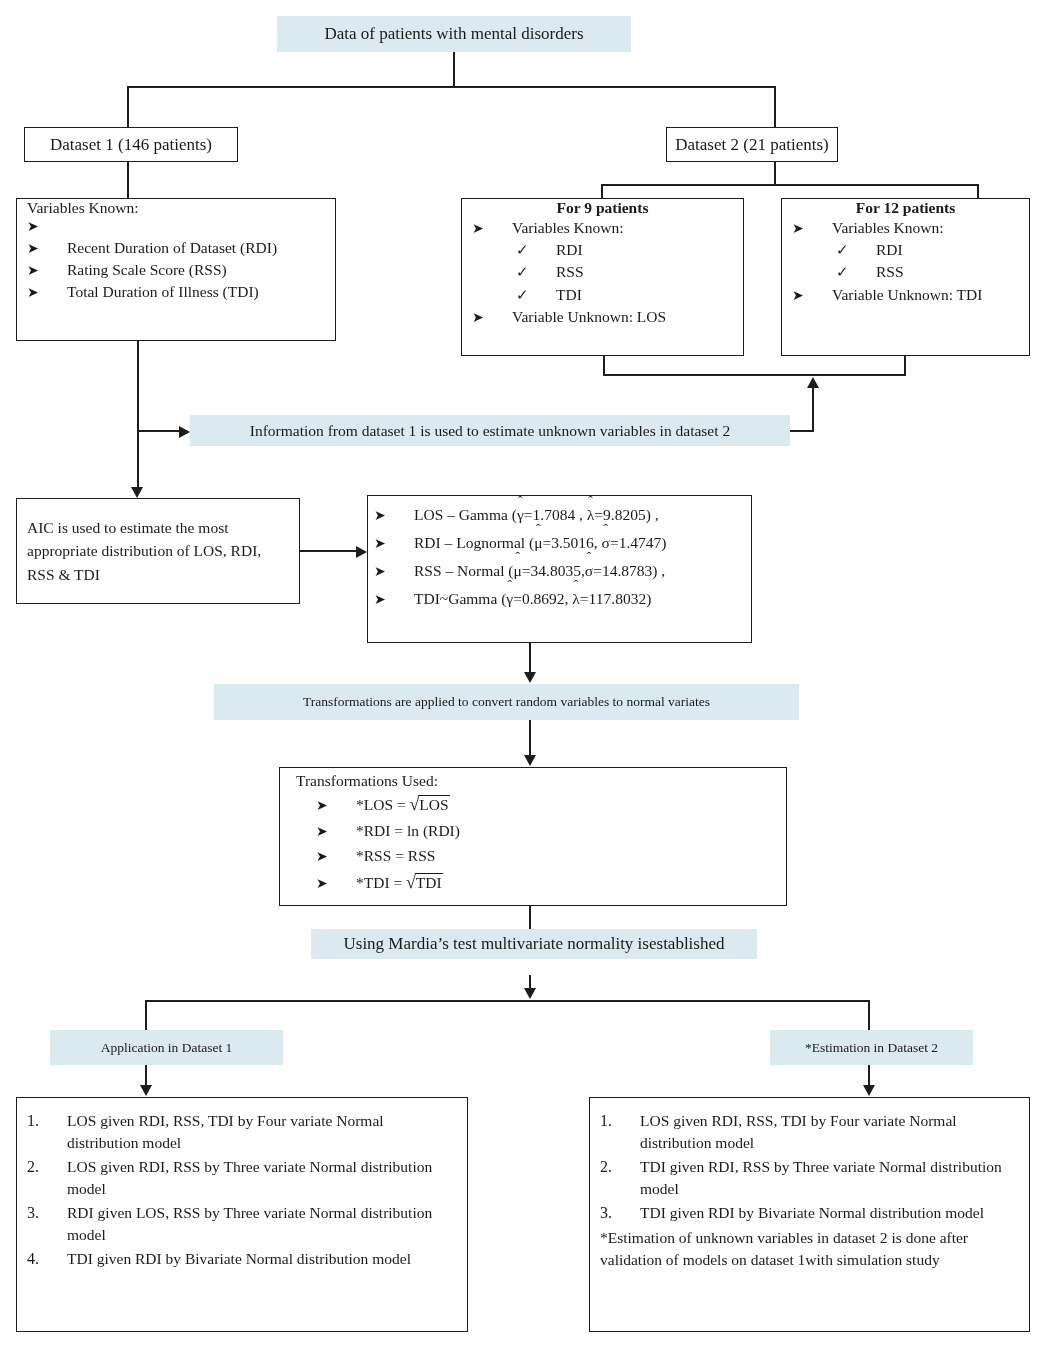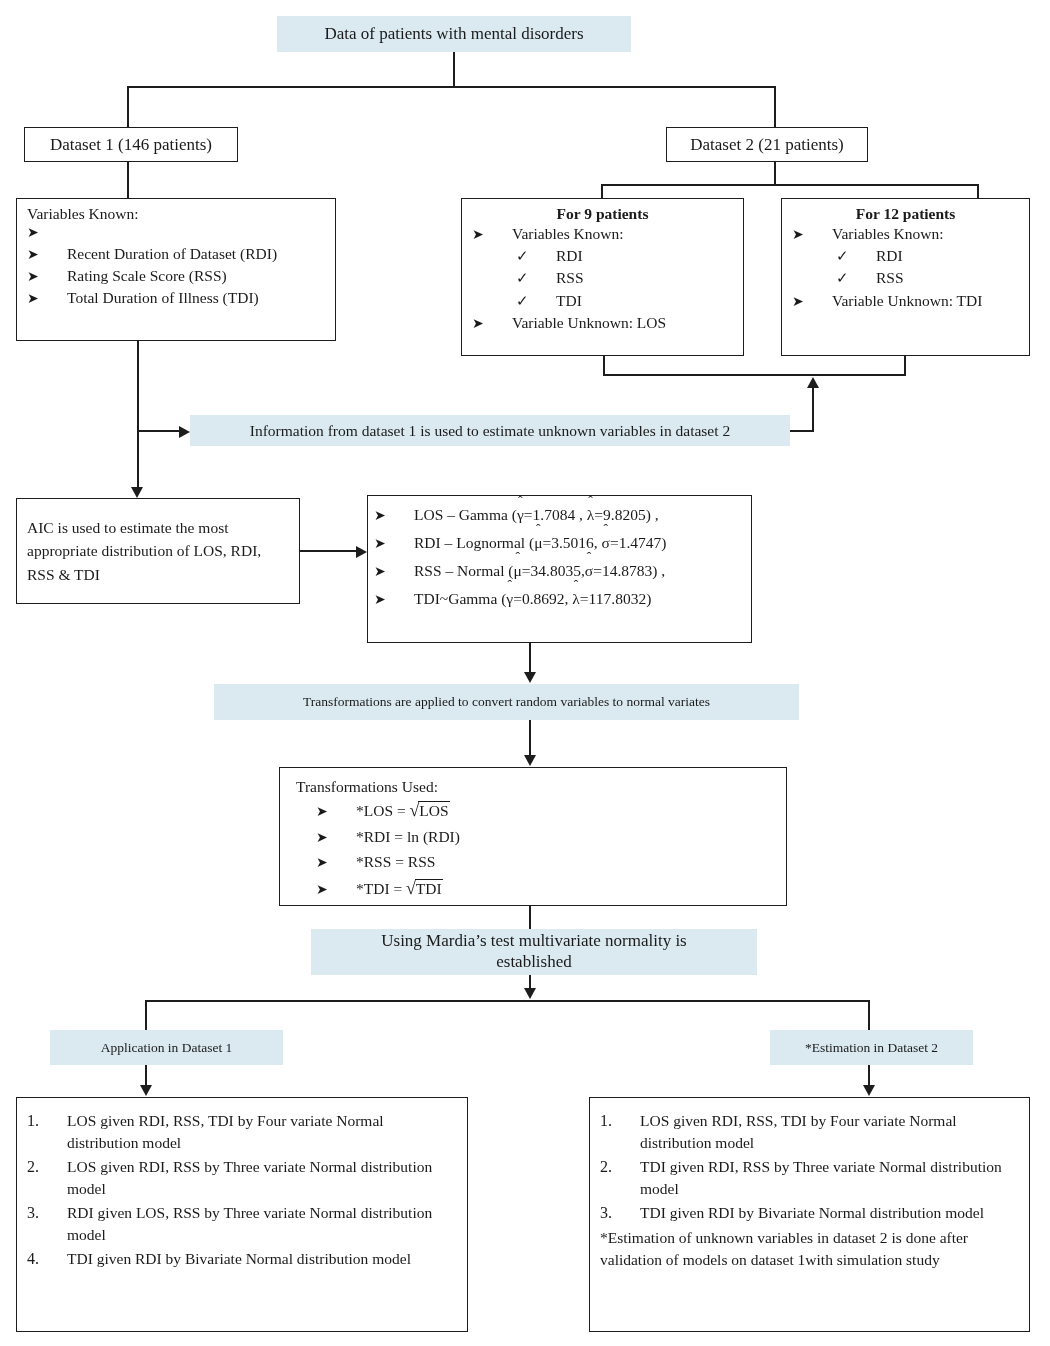--- a/index.html
+++ b/index.html
@@ -29,21 +29,21 @@
     background: #dbeaf1;
     border: none;
   }
   .center {
     display: flex;
     align-items: center;
     justify-content: center;
     text-align: center;
   }
   .pad {
-    padding: 6px 10px;
+    padding: 0 10px;
   }
   .ttl { font-size: 17px; }
   .sm  { font-size: 15.5px; }
   .xs  { font-size: 13.5px; }
 
   
   ul.plain, ol.plain {
     list-style: none;
     margin: 0;
     padding: 0;
@@ -144,21 +144,21 @@
           <span class="txt">Total Duration of Illness (TDI)</span>
         </li>
     </ul>
   </div>
 
   <div class="ln vln" style="left:137px; top:341px; height:152px;"></div>
   <div class="ln hln" style="left:137px; top:430px; width:42px;"></div>
   <div class="arrowhead ah-right" style="left:179px; top:425.5px;"></div>
   <div class="arrowhead ah-down" style="left:130.5px; top:487px;"></div>
 
-  <div class="node boxed center ttl" style="left:666px; top:127px; width:202px; height:35px;">Dataset 2 (21 patients)</div>
+  <div class="node boxed center ttl" style="left:666px; top:127px; width:172px; height:35px;">Dataset 2 (21 patients)</div>
 
   <div class="ln vln" style="left:774px; top:162px; height:23px;"></div>
   <div class="ln hln" style="left:601px; top:184px; width:378px;"></div>
   <div class="ln vln" style="left:601px; top:184px; height:14px;"></div>
   <div class="ln vln" style="left:977px; top:184px; height:14px;"></div>
 
   <div class="node boxed pad" style="left:461px; top:198px; width:283px; height:158px;">
     <div class="sm hdr-bold">For 9 patients</div>
     <ul class="plain sm">
       <li class="li">
@@ -303,21 +303,21 @@
         <span class="txt">
           <span>*TDI =</span>
           <span class="sqrt"><span class="rad">√</span><span class="under">TDI</span></span>
         </span>
       </li>
     </ul>
   </div>
 
   <div class="ln vln" style="left:529px; top:906px; height:24px;"></div>
 
-  <div class="node banner center ttl" style="left:311px; top:929px; width:446px; height:46px; flex-direction:column; line-height:1.22;">
+  <div class="node banner center ttl" style="left:311px; top:929px; width:446px; height:30px; flex-direction:row; line-height:1.22;">
     <span>Using Mardia’s test multivariate normality is</span>
     <span>established</span>
   </div>
 
   <div class="ln vln" style="left:529px; top:975px; height:16px;"></div>
   <div class="arrowhead ah-down" style="left:523.5px; top:988px;"></div>
   <div class="ln hln" style="left:145px; top:1000px; width:725px;"></div>
   <div class="ln vln" style="left:145px; top:1000px; height:30px;"></div>
   <div class="ln vln" style="left:868px; top:1000px; height:30px;"></div>
 

